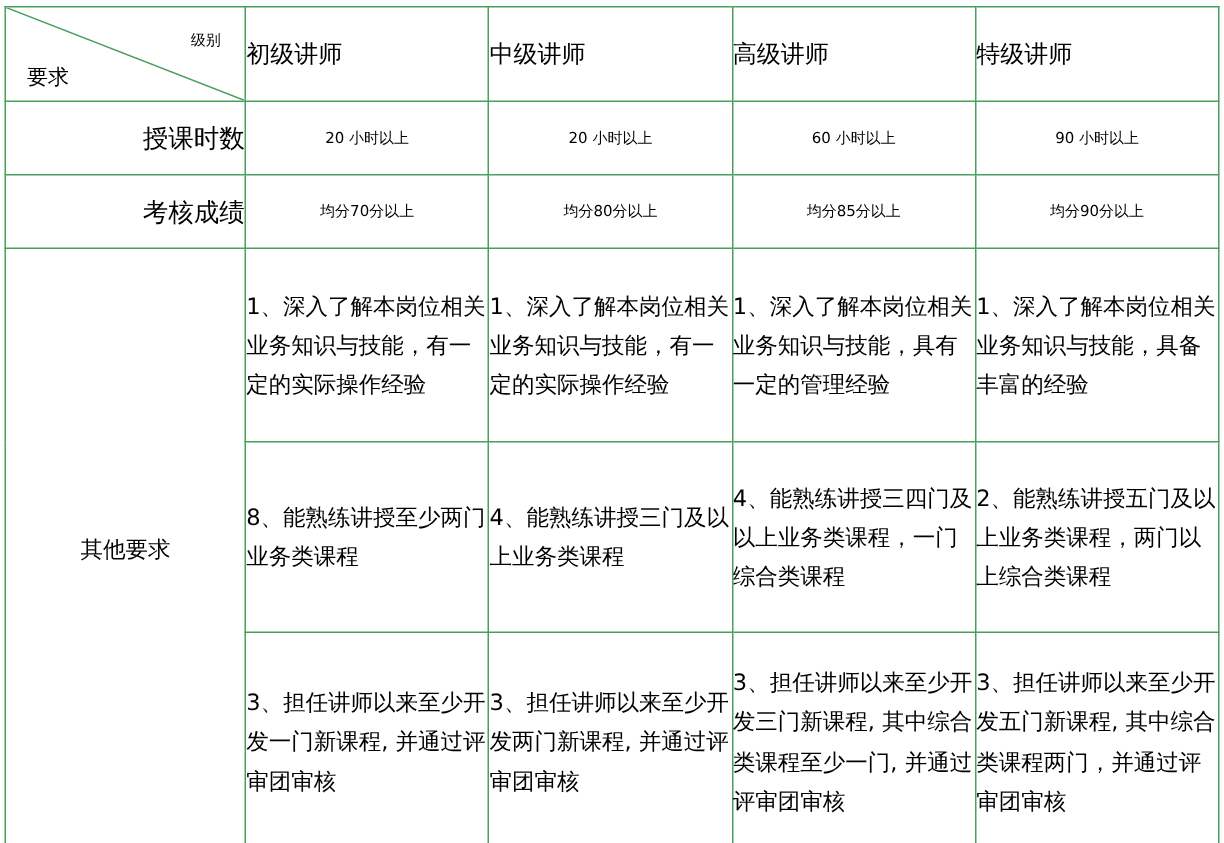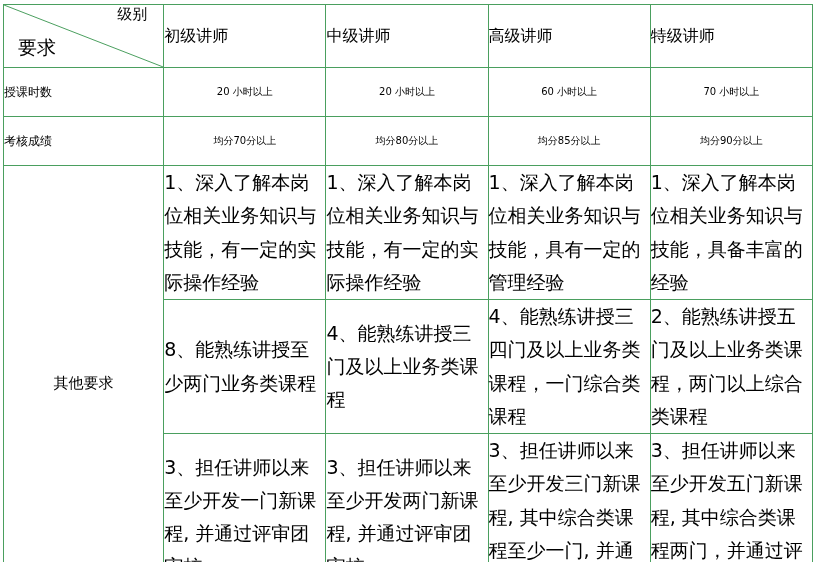--- a/index.html
+++ b/index.html
@@ -41,48 +41,48 @@
     height: 62px;
     overflow: hidden;
   }
   .corner .diag {
     position: absolute;
     top: 0; left: 0;
     width: 100%; height: 100%;
   }
   .corner .lvl {
     position: absolute;
-    top: 0;
+    top: 15px;
     right: 16px;
-    font-size: 15px;
+    font-size: 10px;
   }
   .corner .req {
     position: absolute;
     bottom: 6px;
     left: 14px;
-    font-size: 19px;
+    font-size: 14px;
   }
   .hdr-lvl {
     height: 62px;
     text-align: left;
     font-size: 16px;
   }
   .row-label {
-    text-align: left;
-    font-size: 12px;
+    text-align: right;
+    font-size: 17px;
   }
   .cell-center {
     text-align: center;
     font-size: 10px;
   }
   .r-hours td { height: 48px; }
   .r-score td { height: 48px; }
 
   .para {
-    font-size: 19px;
+    font-size: 15px;
     line-height: 1.75;
     padding: 12px 10px 12px 12px;
     text-align: left;
   }
   .other-label {
     text-align: center;
     font-size: 15px;
     vertical-align: middle;
   }
   .b1 td { height: 128px; vertical-align: top; }
@@ -114,21 +114,21 @@
         <td class="hdr-lvl">中级讲师</td>
         <td class="hdr-lvl">高级讲师</td>
         <td class="hdr-lvl">特级讲师</td>
       </tr>
 
       <tr class="r-hours">
         <td class="row-label">授课时数</td>
         <td class="cell-center">20 小时以上</td>
         <td class="cell-center">20 小时以上</td>
         <td class="cell-center">60  小时以上</td>
-        <td class="cell-center">70  小时以上</td>
+        <td class="cell-center">90  小时以上</td>
       </tr>
 
       <tr class="r-score">
         <td class="row-label">考核成绩</td>
         <td class="cell-center">均分70分以上</td>
         <td class="cell-center">均分80分以上</td>
         <td class="cell-center">均分85分以上</td>
         <td class="cell-center">均分90分以上</td>
       </tr>
 

